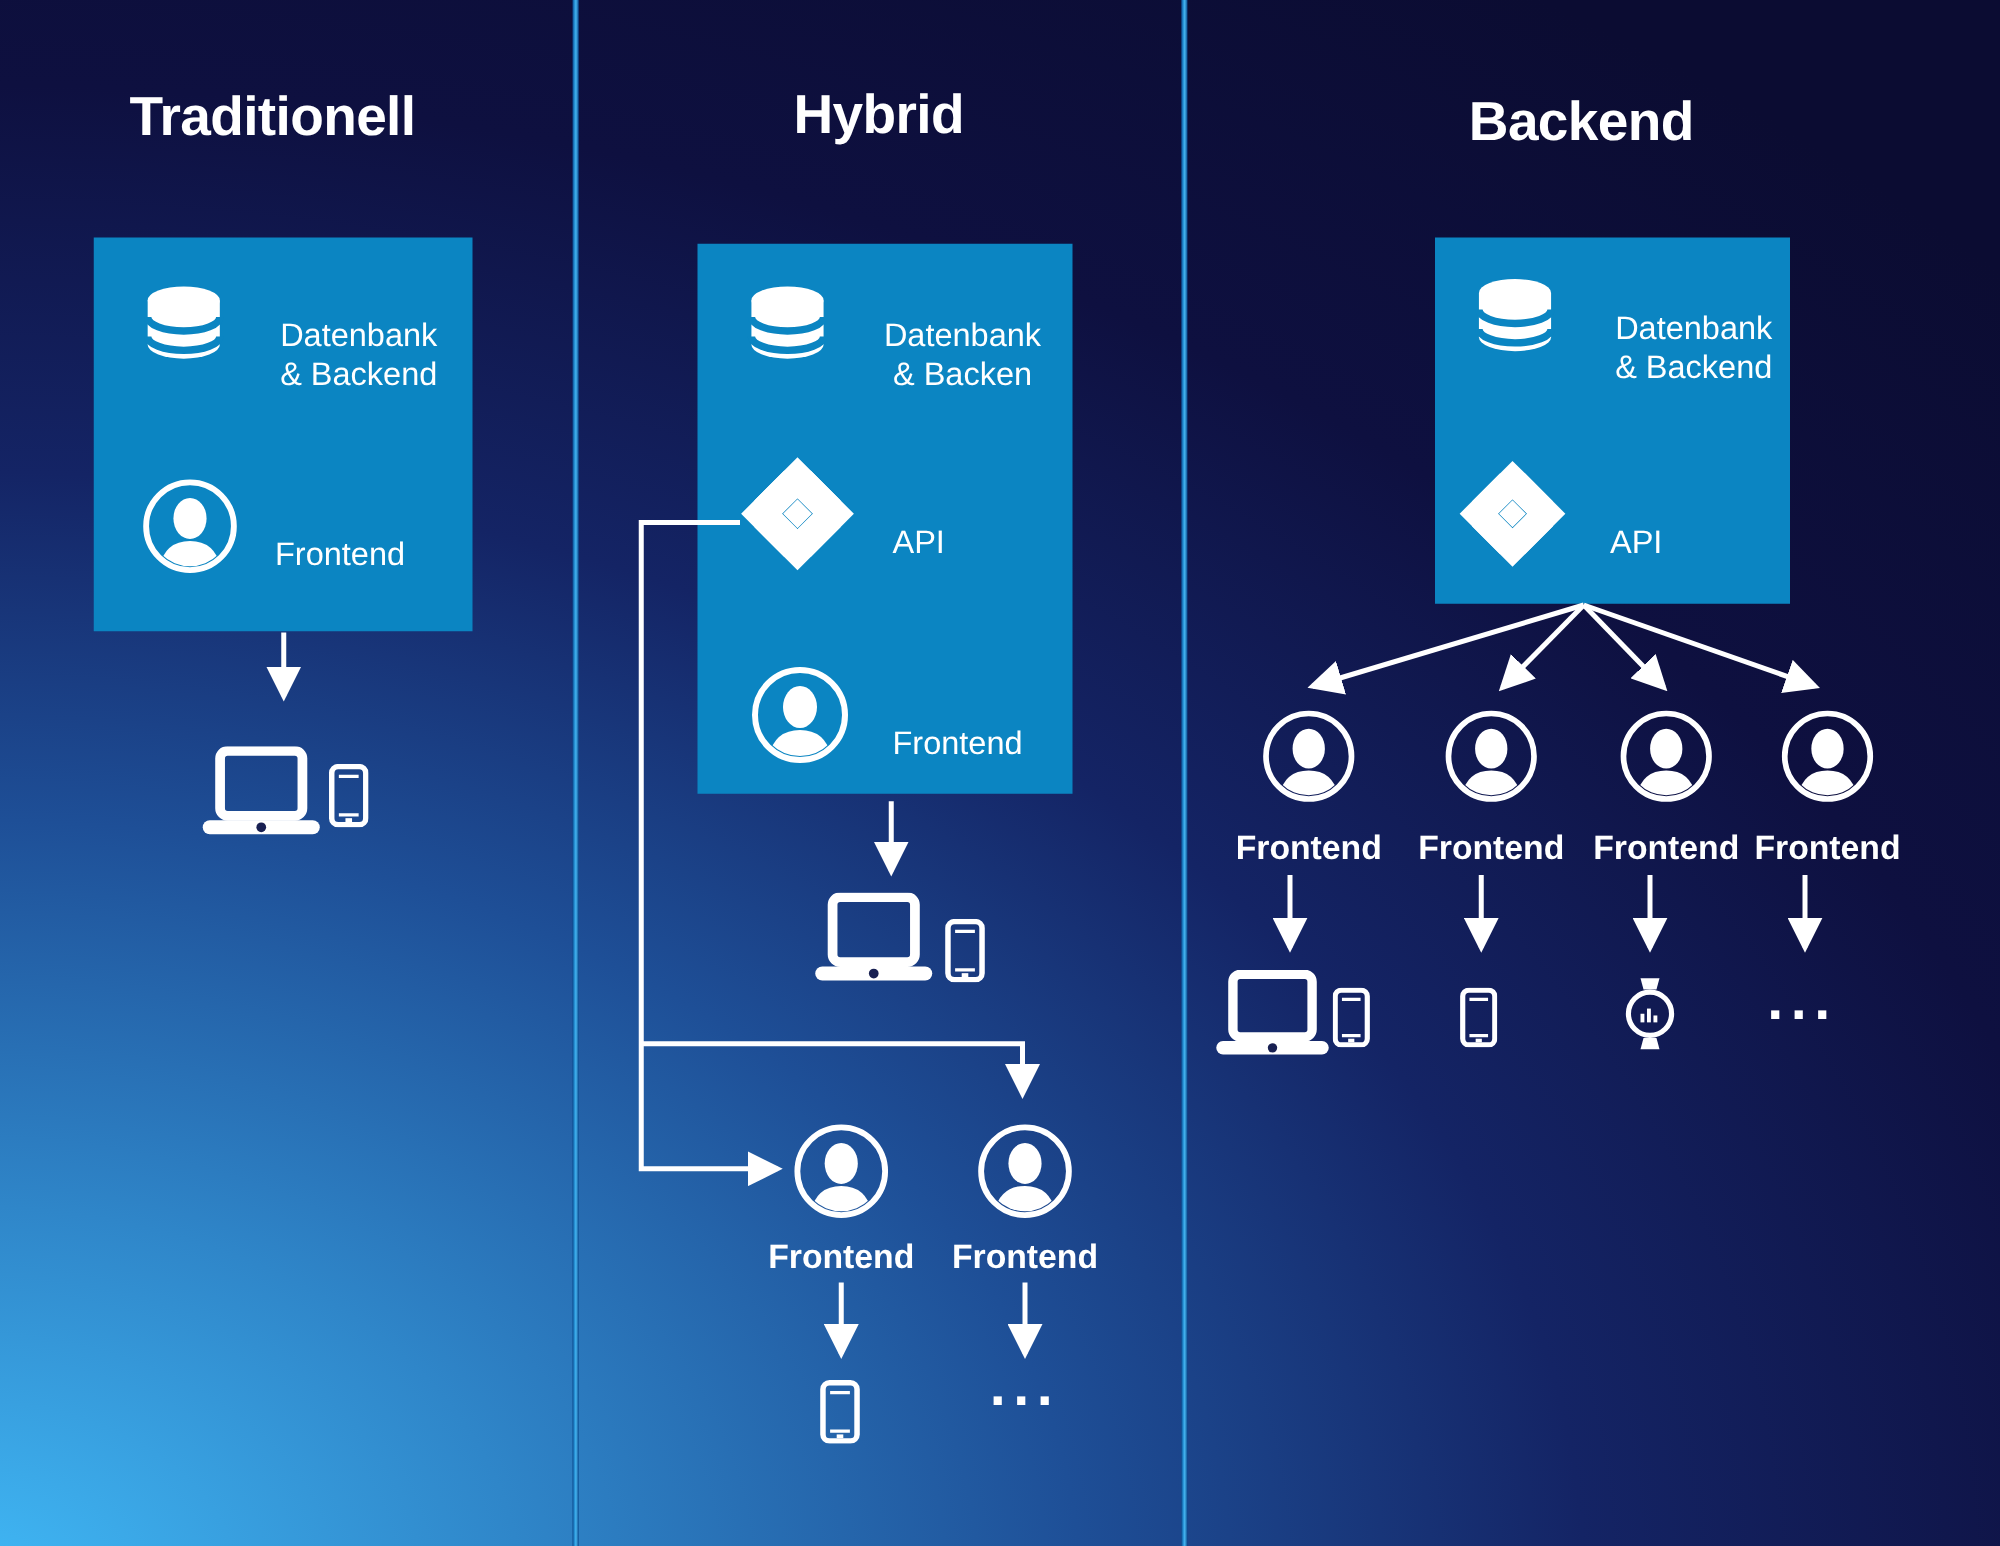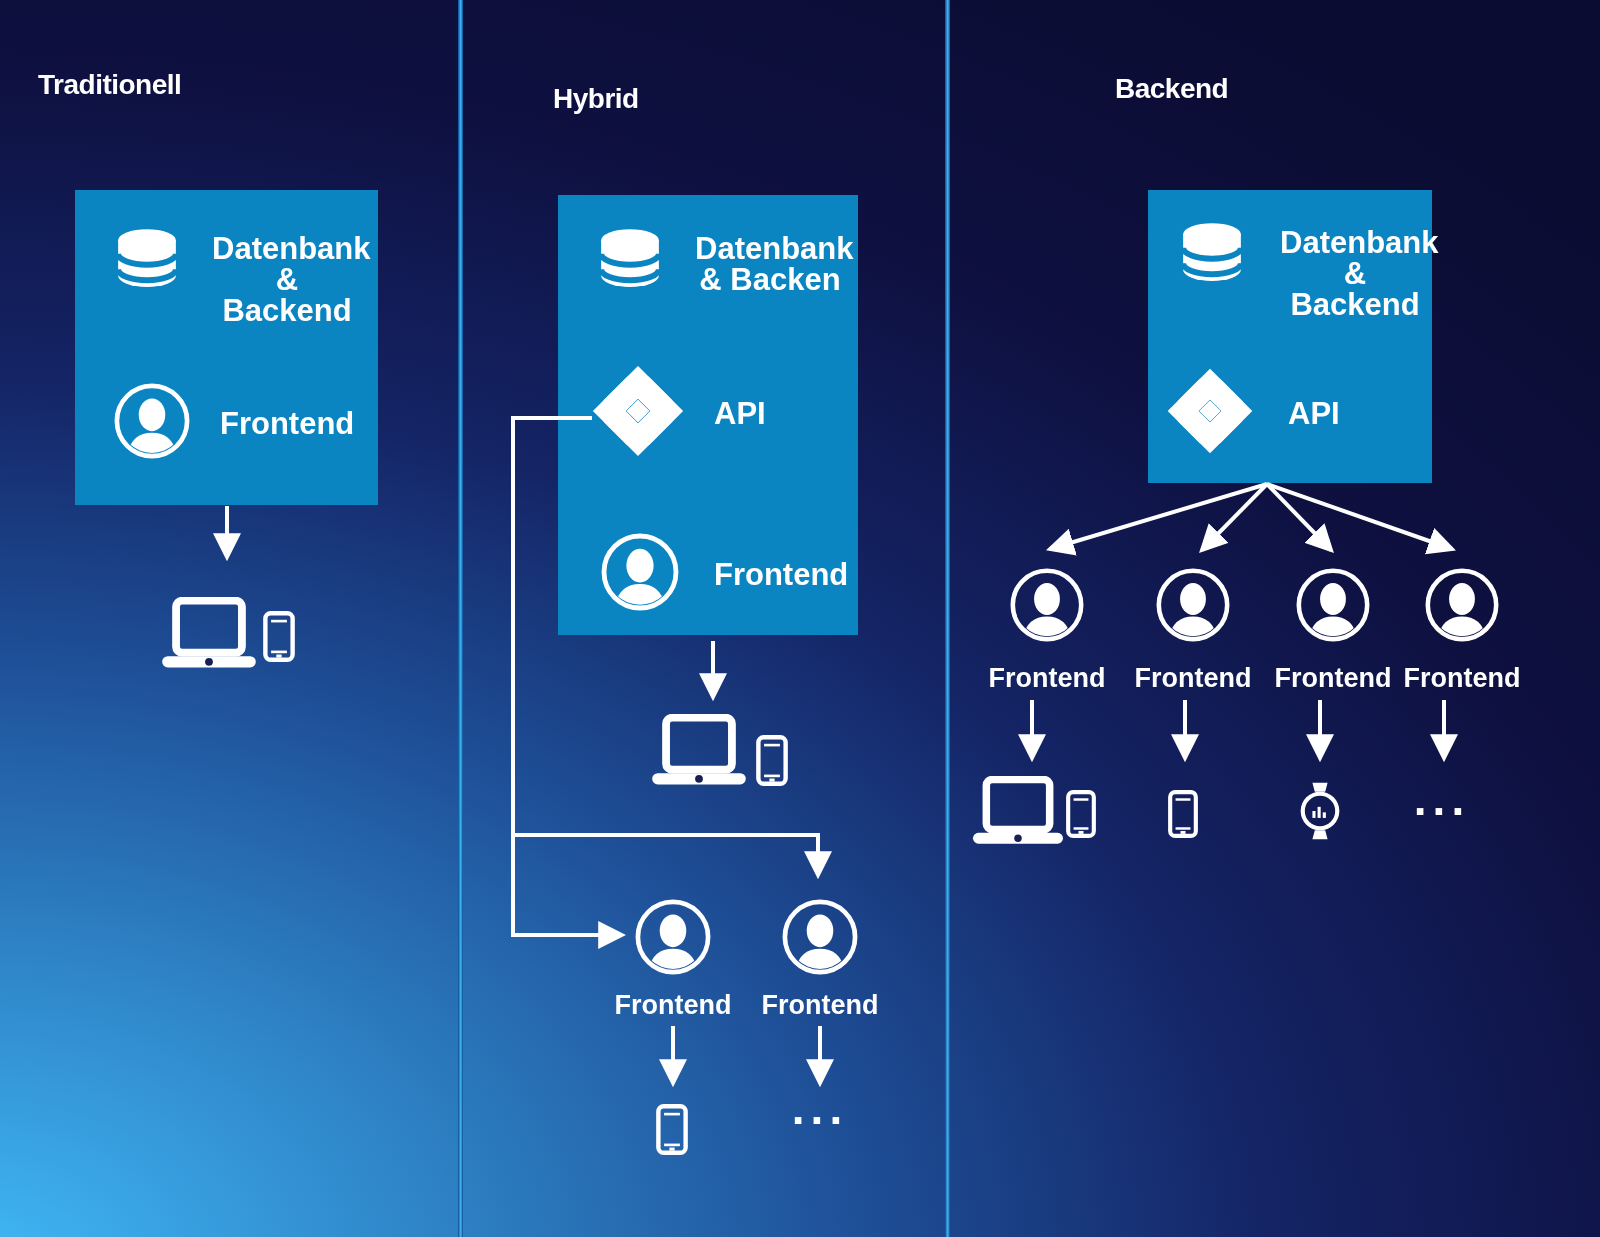--- a/index.html
+++ b/index.html
@@ -15,25 +15,25 @@
   }
   .divider{
     position:absolute;top:0;bottom:0;width:5px;z-index:2;
     background:linear-gradient(to right,#0a4a8f 0%,#2e9fe2 40%,#46b4ee 55%,#0a4a8f 100%);
   }
   .panel{
     position:absolute;background:#0b85c2;z-index:1;
   }
   .title{
     position:absolute;z-index:3;color:#fff;font-weight:700;
-    font-size:28px;line-height:1.1;text-align:left;letter-spacing:-0.5px;
+    font-size:44px;line-height:1.1;text-align:center;letter-spacing:-0.5px;
   }
   .plabel{
-    position:absolute;z-index:3;color:#fff;font-weight:700;
-    font-size:31px;line-height:31px;text-align:center;
+    position:absolute;z-index:3;color:#fff;font-weight:400;
+    font-size:26px;line-height:31px;text-align:center;margin-top:20px;
   }
   .plabel.left{text-align:left;}
   .flabel{
     position:absolute;z-index:3;color:#fff;font-weight:700;
     font-size:27px;line-height:30px;text-align:center;
   }
   .ell{
     position:absolute;z-index:3;color:#fff;font-weight:700;
     font-size:46px;line-height:46px;letter-spacing:6px;text-align:center;
   }
@@ -133,21 +133,21 @@
     </svg>
   <div class="plabel left" style="left:220px;top:408px;width:140px">Frontend</div>
 
   <svg class="ic" style="left:157px;top:597px" width="104" height="75">
       <use href="#sym-laptop"></use>
     </svg>
   <svg class="ic" style="left:263px;top:611px" width="32" height="51">
       <use href="#sym-phone"></use>
     </svg>
 
-  <div class="title" style="left:553px;top:84px;width:300px">Hybrid</div>
+  <div class="title" style="left:553px;top:68px;width:300px">Hybrid</div>
 
   <div class="panel" style="left:558px;top:195px;width:300px;height:440px"></div>
   <svg class="ic" style="left:593px;top:226px" width="74" height="76">
       <use href="#sym-db"></use>
     </svg>
   <div class="plabel" style="left:695px;top:233px;width:150px">
     <div>Datenbank</div>
     <div>&amp; Backen</div>
   </div>
   <svg class="ic" style="left:590px;top:363px" width="96" height="96">

